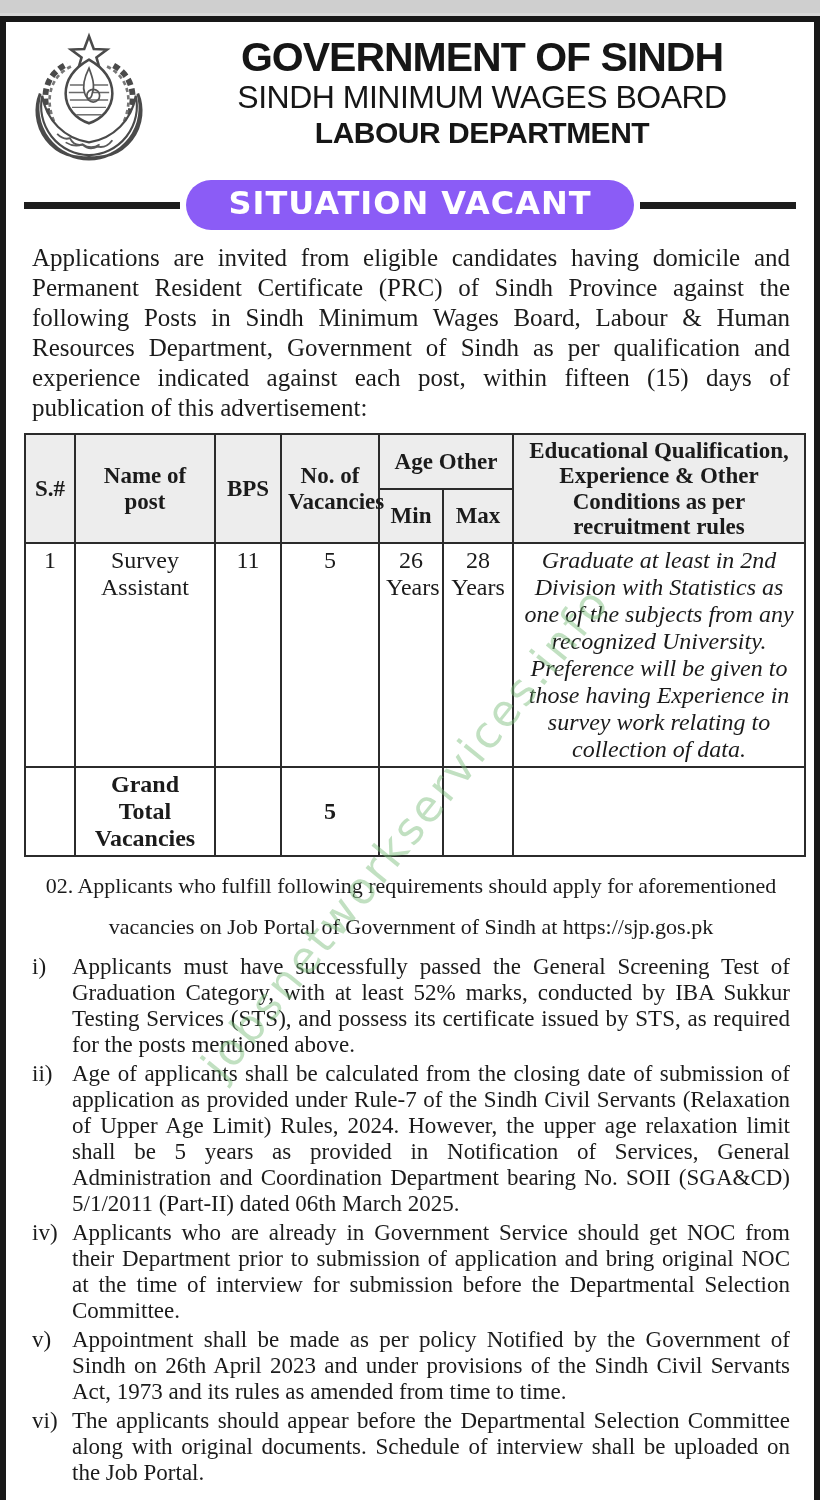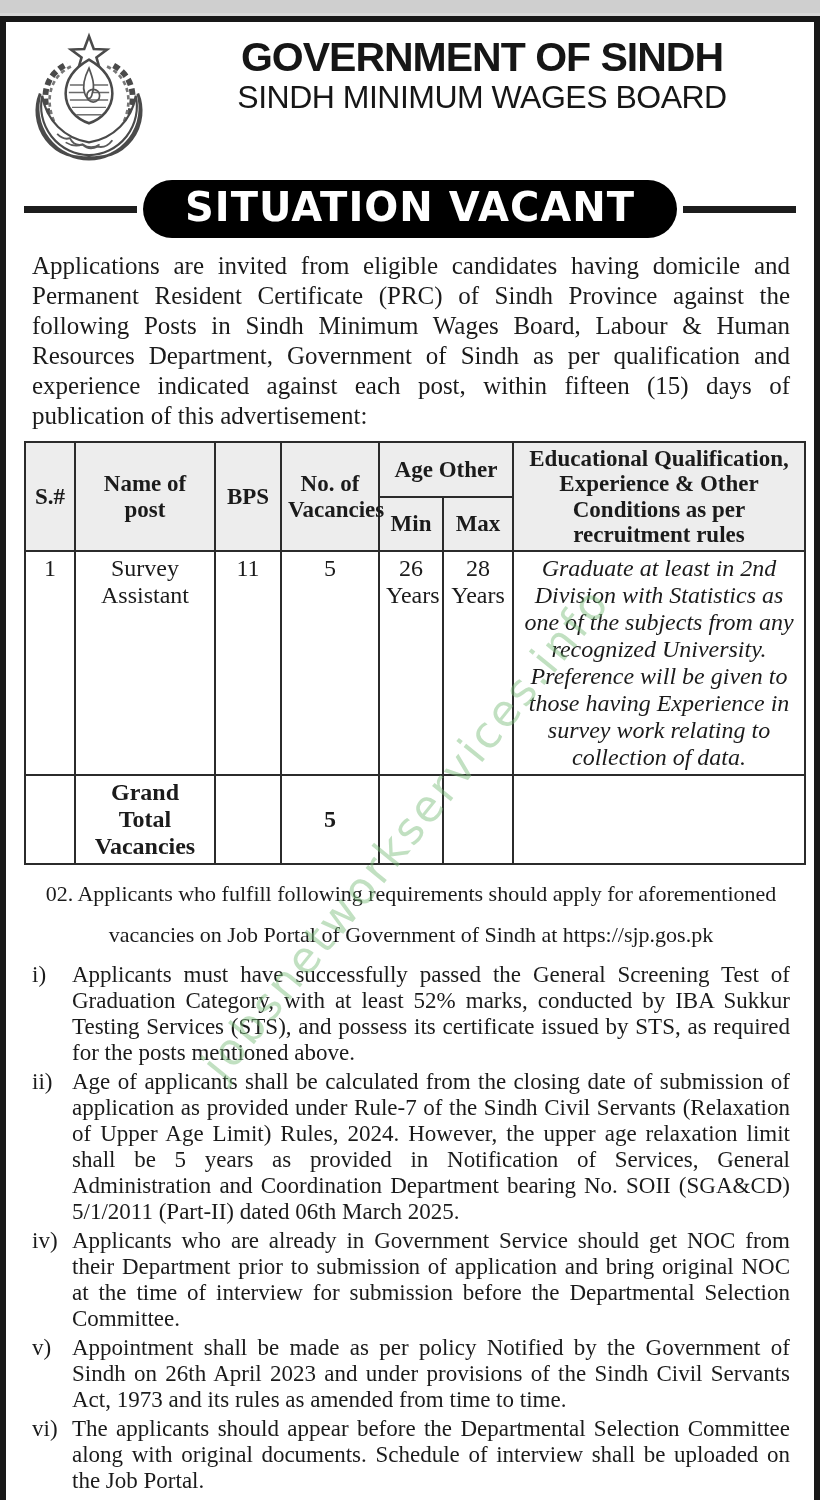--- a/index.html
+++ b/index.html
@@ -14,22 +14,22 @@
   .hdr{display:flex; padding:10px 14px 0 18px;}
   .crest{flex:0 0 140px;}
   .titles{flex:1; text-align:center; padding-top:4px;}
   .t1{font-family:"Liberation Sans",sans-serif; font-weight:bold; font-size:41px; letter-spacing:-1px; line-height:1.05; color:#161616;}
   .t2{font-family:"Liberation Sans",sans-serif; font-weight:normal; font-size:32px; letter-spacing:-0.5px; line-height:1.15; color:#161616;}
   .t3{font-family:"Liberation Sans",sans-serif; font-weight:bold; font-size:30px; letter-spacing:-0.5px; line-height:1.1; color:#161616;}
   
   .bannerrow{display:flex; align-items:center; margin:6px 18px 0 18px;}
   .rule{flex:1; height:7px; background:#1d1d1d;}
   .pill{
-    flex:none; background:#000000; color:#fff; border-radius:32px;
-    font-family:"DejaVu Sans",sans-serif; font-weight:bold; font-size:40px;
+    flex:none; background:#8b5cf6; color:#fff; border-radius:32px;
+    font-family:"DejaVu Sans",sans-serif; font-weight:bold; font-size:32px;
     letter-spacing:1px; padding:4px 42px 8px 42px; margin:0 6px;
   }
   
   .intro{margin:13px 24px 0 26px; font-size:25px; line-height:30px; text-align:justify;}
   
   table.vac{border-collapse:collapse; margin:10px 18px 0 18px; width:782px; table-layout:fixed;}
   table.vac th, table.vac td{border:2px solid #2b2b2b; padding:3px 6px; vertical-align:top;}
   table.vac th{background:#ededed; font-weight:bold; font-size:23px; line-height:1.1; text-align:center; vertical-align:middle;}
   table.vac td{font-size:24px; text-align:center;}
   td.qual{ text-align:justify; font-size:23px; line-height:27px; padding:8px 10px;font-style:italic;}
@@ -77,20 +77,21 @@
         <path d="M14 58 A48 48 0 1 0 106 58 A44 44 0 0 1 60 118 A44 44 0 0 1 14 58 Z" fill="#fff" stroke="#4a4a4a" stroke-width="2.6"></path>
         <path d="M16 60 A46 46 0 0 0 60 116 A46 46 0 0 0 104 60 A52 52 0 0 1 60 104 A52 52 0 0 1 16 60 Z" fill="#fff" stroke="#4a4a4a" stroke-width="2"></path>
 
         <path d="M30 96 q6 6 12 4 q4 8 12 6 q6 6 14 2 q8 2 14 -6" stroke="#5a5a5a" stroke-width="1.8" fill="none"></path>
         <path d="M38 104 q8 5 16 2 q8 5 16 0" stroke="#5a5a5a" stroke-width="1.6" fill="none"></path>
       </svg>
     </div>
     <div class="titles">
       <div class="t1">GOVERNMENT OF SINDH</div>
       <div class="t2">SINDH MINIMUM WAGES BOARD</div>
+      <div class="t3">LABOUR DEPARTMENT</div>
     </div>
   </div>
 
   <div class="bannerrow">
     <div class="rule"></div>
     <div class="pill">SITUATION VACANT</div>
     <div class="rule"></div>
   </div>
 
   <div class="intro">Applications are invited from eligible candidates having domicile and Permanent Resident Certificate (PRC) of Sindh Province against the following Posts in Sindh Minimum Wages Board, Labour &amp; Human Resources Department, Government of Sindh as per qualification and experience indicated against each post, within fifteen (15) days of publication of this advertisement:</div>

